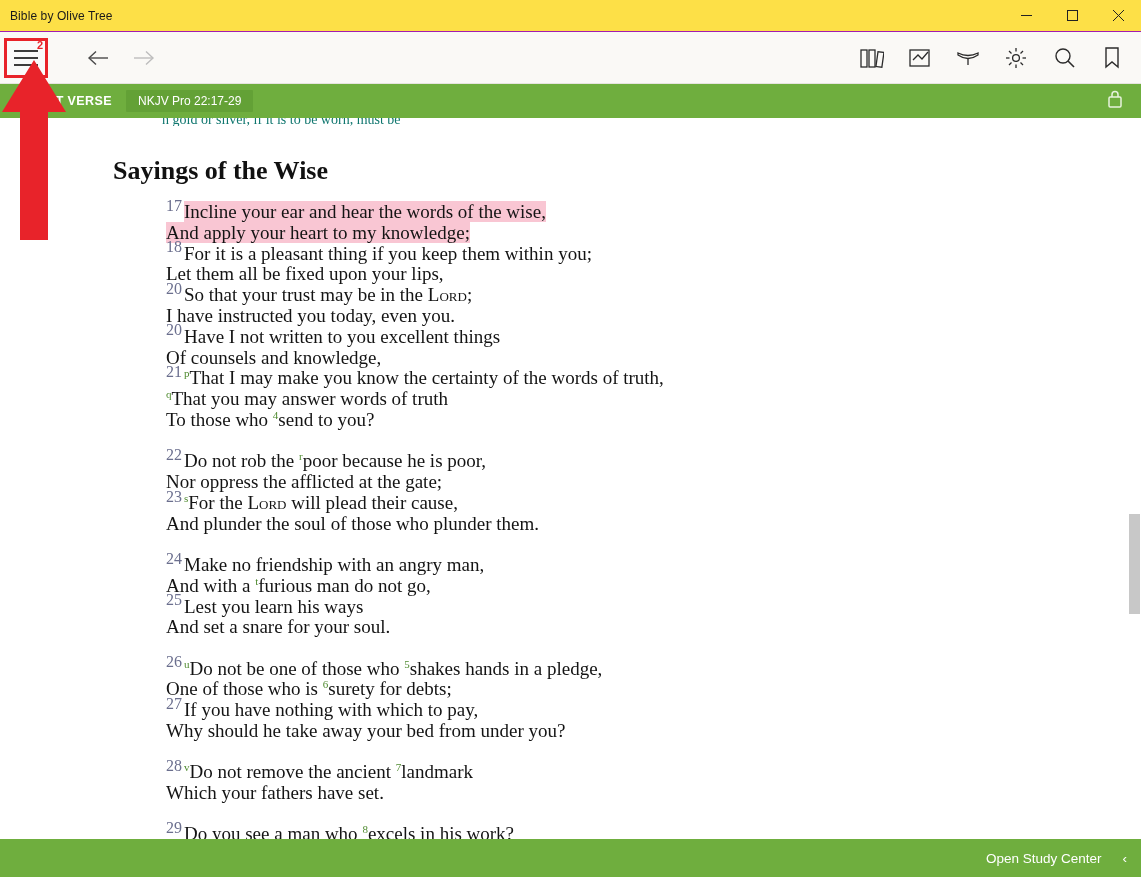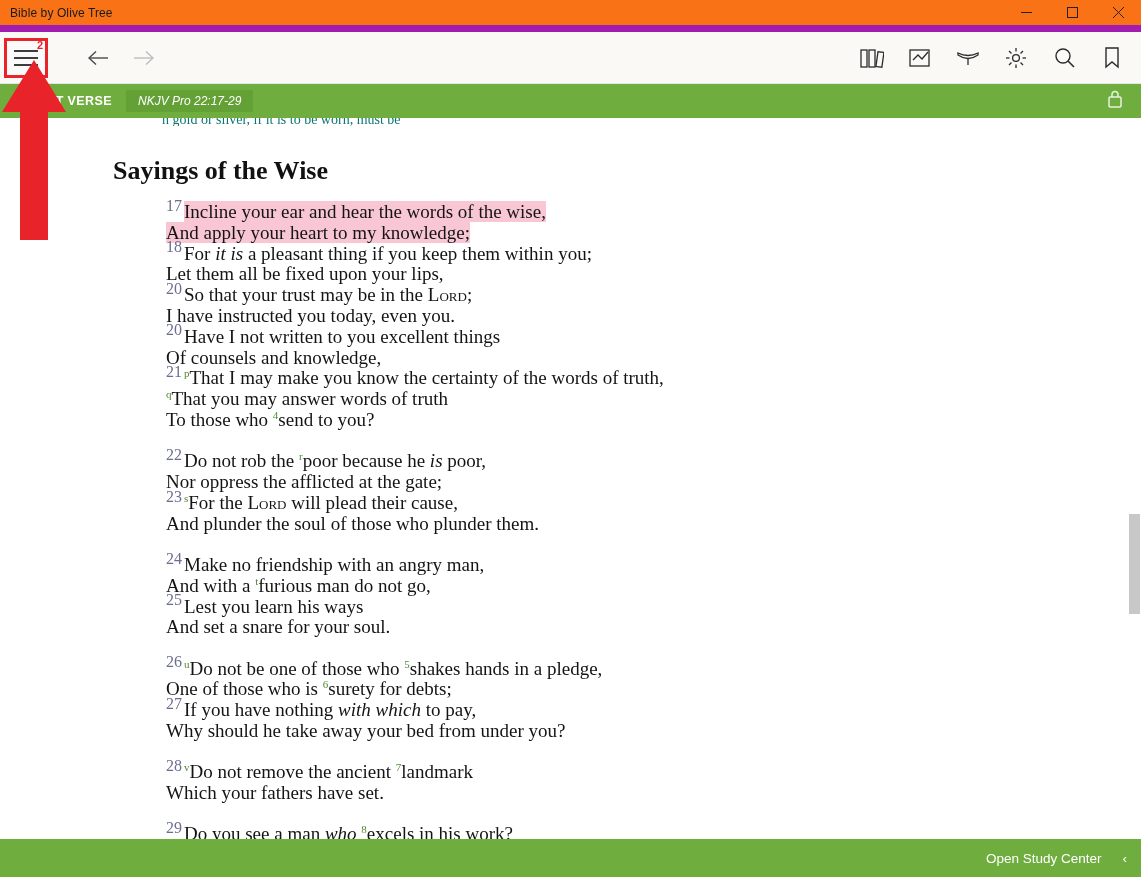--- a/index.html
+++ b/index.html
@@ -9,24 +9,24 @@
     height: 877px;
     background: #ffffff;
     font-family: "Liberation Sans", sans-serif;
     overflow: hidden;
     position: relative;
   }
 
   
   .titlebar {
     height: 32px;
-    background: #f97316;
-    display: flex;
-    align-items: center;
-    border-bottom: 7px solid #a21caf;
+    background: #fde047;
+    display: flex;
+    align-items: center;
+    border-bottom: 1px solid #a21caf;
     position: relative;
   }
   .titlebar .title {
     font-size: 12px;
     color: #1a1a1a;
     padding-left: 10px;
     letter-spacing: 0.1px;
   }
   .winbtns {
     margin-left: auto;
@@ -133,21 +133,20 @@
   }
   .ref-chip {
     background: #63a136;
     height: 22px;
     display: flex;
     align-items: center;
     padding: 0 12px;
     font-size: 12px;
     color: #ffffff;
     border-radius: 1px;
-    font-style: italic;
   }
   .lock-icon {
     margin-left: auto;
     margin-right: 18px;
     color: #e7f2dd;
   }
 
   
   .content {
     position: absolute;
@@ -197,21 +196,21 @@
     line-height: 0;
     text-align: center;
   }
   .fnote {
     font-size: 11px;
     color: #4e8a2e;
     vertical-align: super;
     line-height: 0;
   }
   .hl { background: #f9c6d3; }
-  .ital { font-style: italic; }
+  .ital { }
   .sc { font-variant: small-caps; }
 
   
   .scrollbar {
     position: absolute;
     right: 0;
     top: 118px;
     bottom: 38px;
     width: 13px;
     background: #ffffff;

